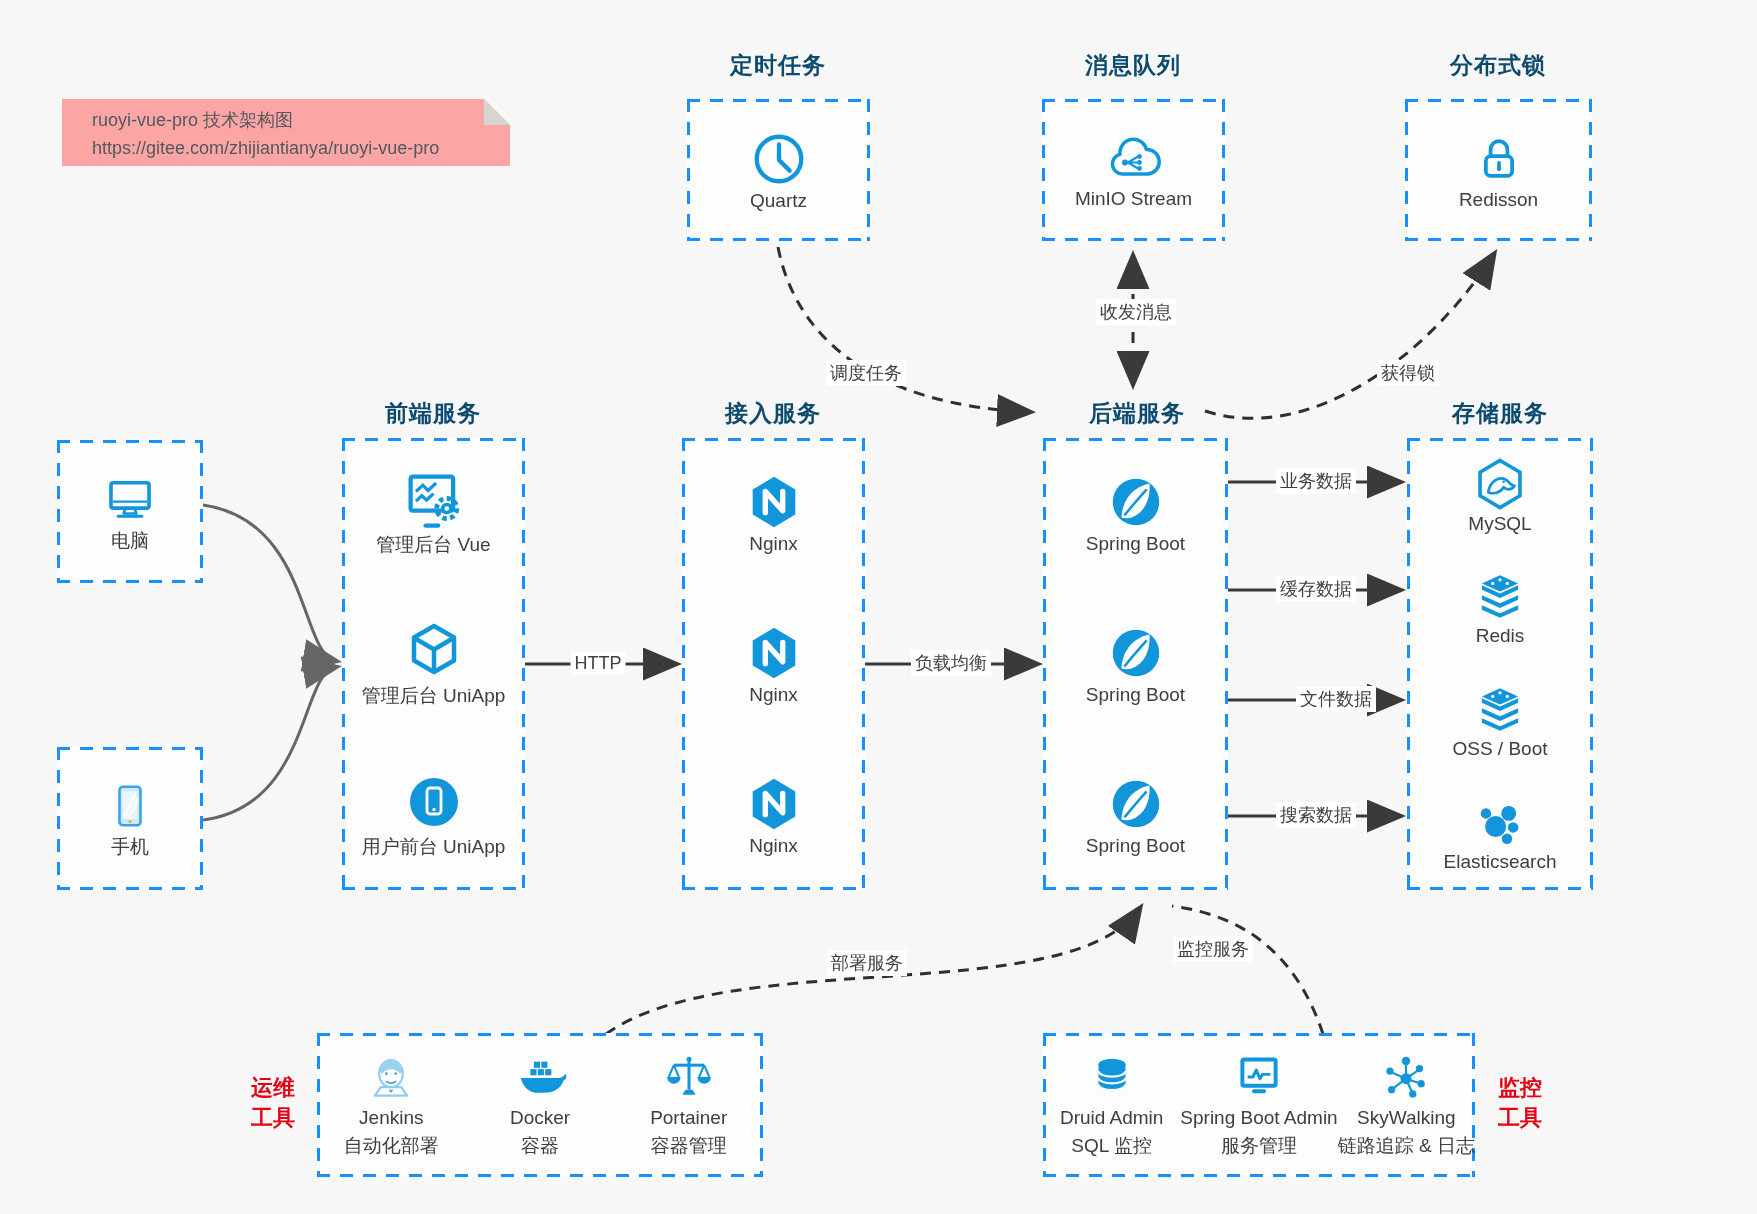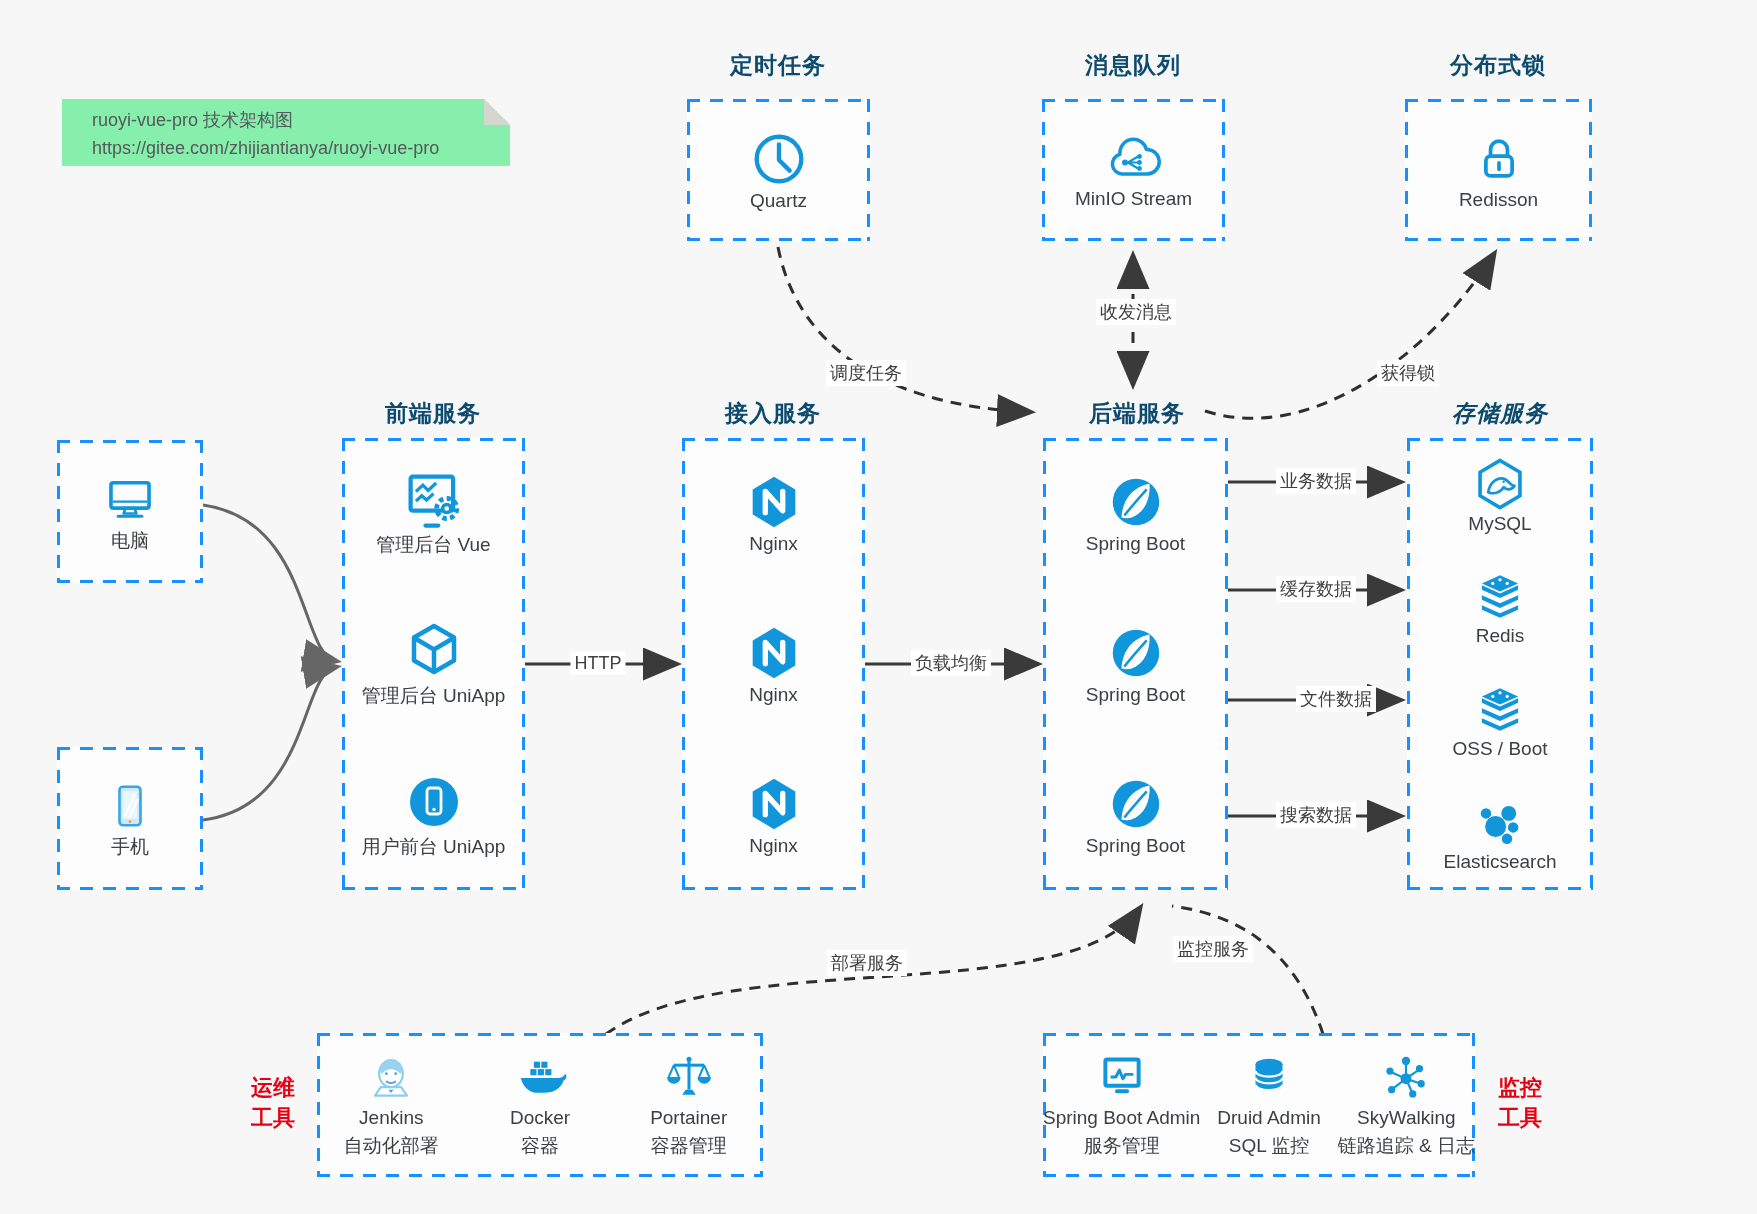--- a/index.html
+++ b/index.html
@@ -36,21 +36,21 @@
   .side-title{
     position:absolute;z-index:3;color:#e60012;font-size:22px;font-weight:bold;
     text-align:center;line-height:1.35;width:70px;
   }
   .elabel{
     position:absolute;z-index:3;transform:translate(-50%,-50%);
     background:#ffffff;color:#404040;font-size:18px;padding:1px 4px;white-space:nowrap;
   }
   .note{
     position:absolute;left:62px;top:99px;width:448px;height:67px;z-index:2;
-    background:#86efac;color:#55585c;font-size:18px;line-height:1.55;
+    background:#fca5a5;color:#55585c;font-size:18px;line-height:1.55;
     padding:8px 0 0 30px;box-sizing:border-box;
   }
   .note .fold{position:absolute;top:0;right:0;}
   .icon{display:block;}
 </style>
 </head>
 <body>
 
 <div class="stage">
 
@@ -89,21 +89,21 @@
       <path d="M0 0 L26 26 L0 26 Z" fill="#d6d6d0"></path>
     </svg>
   </div>
 
   <div class="rtitle" style="left:778px;top:50px;">定时任务</div>
   <div class="rtitle" style="left:1133px;top:50px;">消息队列</div>
   <div class="rtitle" style="left:1498px;top:50px;">分布式锁</div>
   <div class="rtitle" style="left:433px;top:398px;">前端服务</div>
   <div class="rtitle" style="left:773px;top:398px;">接入服务</div>
   <div class="rtitle" style="left:1137px;top:398px;">后端服务</div>
-  <div class="rtitle" style="left:1500px;top:398px;font-style:italic;">存储服务</div>
+  <div class="rtitle" style="left:1500px;top:398px;">存储服务</div>
 
   <div class="side-title" style="left:238px;top:1073px;">
     <div>运维</div>
     <div>工具</div>
   </div>
   <div class="side-title" style="left:1485px;top:1073px;">
     <div>监控</div>
     <div>工具</div>
   </div>
 
@@ -327,36 +327,36 @@
         <path d="M50 18 L44 32 M50 18 L56 32" stroke="#1296db" stroke-width="2.4"></path>
         <path d="M42 32 a8 8 0 0 0 16 0 z" fill="#1296db"></path>
         <path d="M24 53 l4-6 h8 l4 6 z" fill="#1296db"></path>
       </svg>
       <span class="item-label two-line"><span>Portainer</span><br><span>容器管理</span></span>
     </div>
   </div>
 
   <div class="box" style="left:1043px;top:1033px;width:432px;height:144px;">
     <div class="item">
-      <svg class="icon" width="56" height="54" viewBox="0 0 64 60">
-        <rect x="13" y="10" width="38" height="30" rx="2" fill="none" stroke="#1296db" stroke-width="4.5"></rect>
-        <path d="M19 30 h6 l4-8 4 10 3-5 h9" fill="none" stroke="#1296db" stroke-width="3.4" stroke-linejoin="round"></path>
-        <rect x="24" y="44" width="16" height="4.5" rx="2" fill="#1296db"></rect>
-      </svg>
-      <span class="item-label two-line"><span>Spring Boot Admin</span><br><span>服务管理</span></span>
-    </div>
-    <div class="item">
       <svg class="icon" width="54" height="54" viewBox="0 0 64 64">
         <path d="M16 17 v25 a16 6.5 0 0 0 32 0 V17" fill="#1296db"></path>
         <ellipse cx="32" cy="17" rx="16" ry="6.5" fill="#1296db"></ellipse>
         <path d="M16 25 a16 6.5 0 0 0 32 0" fill="none" stroke="#fdfdfe" stroke-width="2.6"></path>
         <path d="M16 33 a16 6.5 0 0 0 32 0" fill="none" stroke="#fdfdfe" stroke-width="2.6"></path>
         <path d="M16 41 a16 6.5 0 0 0 32 0" fill="none" stroke="#fdfdfe" stroke-width="2.6"></path>
       </svg>
       <span class="item-label two-line"><span>Druid Admin</span><br><span>SQL 监控</span></span>
+    </div>
+    <div class="item">
+      <svg class="icon" width="56" height="54" viewBox="0 0 64 60">
+        <rect x="13" y="10" width="38" height="30" rx="2" fill="none" stroke="#1296db" stroke-width="4.5"></rect>
+        <path d="M19 30 h6 l4-8 4 10 3-5 h9" fill="none" stroke="#1296db" stroke-width="3.4" stroke-linejoin="round"></path>
+        <rect x="24" y="44" width="16" height="4.5" rx="2" fill="#1296db"></rect>
+      </svg>
+      <span class="item-label two-line"><span>Spring Boot Admin</span><br><span>服务管理</span></span>
     </div>
     <div class="item">
       <svg class="icon" width="54" height="54" viewBox="0 0 64 64">
         <path d="M32 34 L32 14 M32 34 L48 23 M32 34 L50 40 M32 34 L40 52 M32 34 L16 46 M32 34 L14 26" stroke="#1296db" stroke-width="2.6"></path>
         <circle cx="32" cy="34" r="6.5" fill="#1296db"></circle>
         <circle cx="32" cy="13" r="5" fill="#1296db"></circle>
         <circle cx="48" cy="22" r="4.3" fill="#1296db"></circle>
         <circle cx="50" cy="40" r="4.3" fill="#1296db"></circle>
         <circle cx="40" cy="52" r="4.3" fill="#1296db"></circle>
         <circle cx="15" cy="47" r="4.3" fill="#1296db"></circle>

